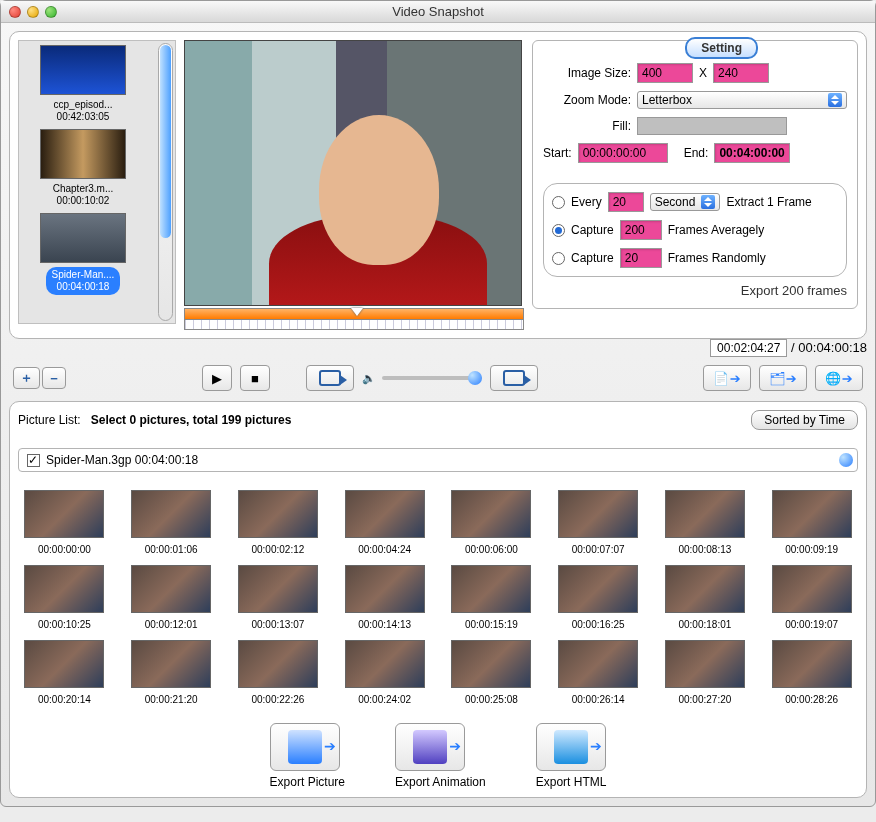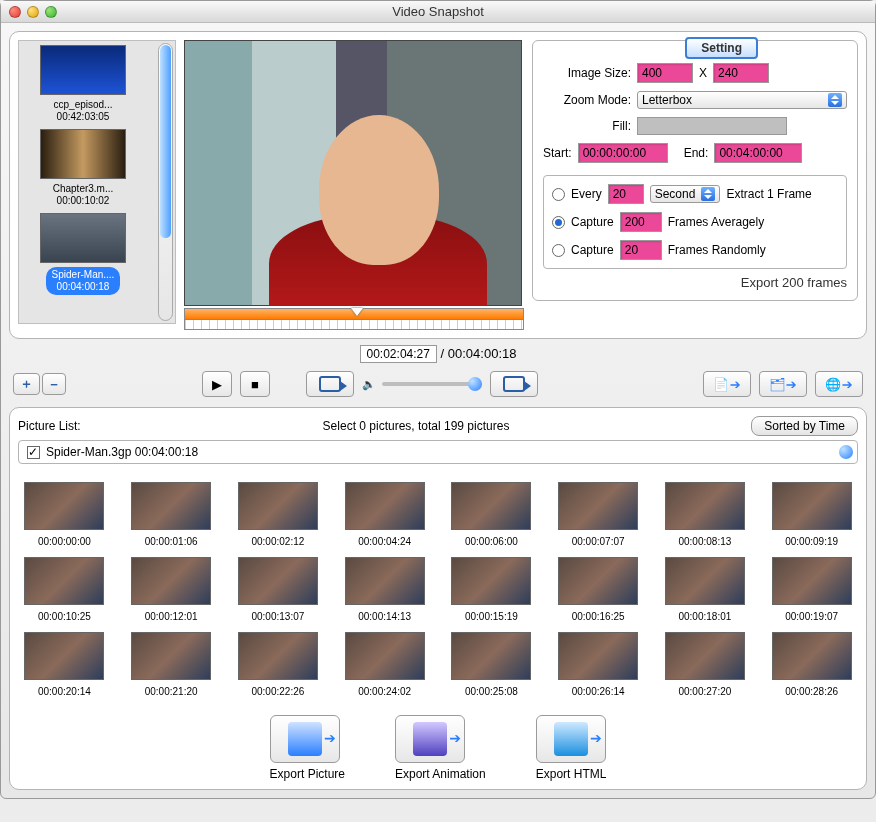--- a/index.html
+++ b/index.html
@@ -23,48 +23,48 @@
 .thumb-label { font-size: 10px; margin-top: 2px; word-break: break-all; line-height:1.2;}
 .thumb-item.selected .thumb-label { background: #2a7fff; color: #fff; border-radius: 10px; padding: 2px 6px; display:inline-block;}
 .preview-col { flex: 0 0 340px; }
 .preview { width: 338px; height: 266px; border: 1px solid #444; background: #222; position: relative; overflow:hidden;}
 .preview .face {position:absolute;left:40%;top:28%;width:120px;height:150px;background:#e6b791;border-radius:50% 50% 45% 45%;}
 .preview .body{position:absolute;left:25%;bottom:-30px;width:65%;height:45%;background:linear-gradient(#8a0f10,#c11b1c);border-radius:40% 40% 0 0;}
 .preview .bg{position:absolute;inset:0;background:linear-gradient(90deg,#8aa 0 20%,#bcc 20% 45%,#556 45% 60%,#6a7575 60% 100%);}
 .timeline { height: 12px; margin-top: 2px; background: linear-gradient(#ffb366,#ff7b00); border: 1px solid #888; position: relative; }
 .timeline-mark{position:absolute;left:49%;top:-1px;width:0;height:0;border-left:6px solid transparent;border-right:6px solid transparent;border-top:8px solid #fff;filter:drop-shadow(0 0 1px #555);}
 .tick-strip{height:10px;border:1px solid #888;border-top:none;background:repeating-linear-gradient(90deg,#ccd 0 1px,#fff 1px 8px);}
-.time-readout{text-align:center;margin-top:6px;font-size:13px;}
+.time-readout{text-align:right;font-size:13px;}
 .time-readout .box{display:inline-block;border:1px solid #999;padding:1px 6px;background:#fff;font-size:12px;}
 .settings { flex: 1; position:relative; }
-.settings-tab{position:absolute;top:-3px;right:100px;background:linear-gradient(#fff,#c6dfff);border:2px solid #3a7fd5;border-radius:4px;padding:2px 14px;font-weight:bold;color:#333;font-size:12px;}
+.settings-tab{position:absolute;top:-3px;right:100px;background:linear-gradient(#fff,#c6dfff);border:2px solid #3a7fd5;border-radius:10px;padding:2px 14px;font-weight:bold;color:#333;font-size:12px;}
 .settings-inner{border:1px solid #b4b4b4;border-radius:6px;padding:22px 10px 10px;background:#fff;}
 .frow{display:flex;align-items:center;gap:6px;margin-bottom:8px;font-size:12px;}
 .frow .lab{width:88px;text-align:right;}
 .inp{border:1px solid #999;padding:2px 4px;font-size:12px;background:#ec4899;box-shadow:inset 1px 1px 2px rgba(0,0,0,0.15);}
 .sel{border:1px solid #999;background:linear-gradient(#fff,#e6e6e6);padding:1px 4px;font-size:12px;border-radius:3px;display:flex;align-items:center;gap:6px;justify-content:center;}
 .sel .arr{width:14px;height:14px;background:linear-gradient(#6eb2ff,#2a6fe0);border-radius:2px;position:relative;}
 .sel .arr::before{content:"";position:absolute;left:3px;top:2px;border-left:4px solid transparent;border-right:4px solid transparent;border-bottom:4px solid #fff;}
 .sel .arr::after{content:"";position:absolute;left:3px;bottom:2px;border-left:4px solid transparent;border-right:4px solid transparent;border-top:4px solid #fff;}
 .swatch{width:150px;height:18px;border:1px solid #999;background:#bfbfbf;}
-.subbox{border:1px solid #b4b4b4;border-radius:4px;padding:8px;margin-top:12px;}
+.subbox{border:1px solid #b4b4b4;border-radius:14px;padding:8px;margin-top:20px;}
 .radio{width:13px;height:13px;border-radius:50%;border:1px solid #666;display:inline-block;vertical-align:middle;background:#fff;position:relative;}
 .radio.on::after{content:"";position:absolute;left:2px;top:2px;width:7px;height:7px;border-radius:50%;background:#2269d4;}
 .checkbox{width:13px;height:13px;border:1px solid #666;display:inline-block;background:#fff;vertical-align:middle;position:relative;}
 .checkbox.on::after{content:"✓";position:absolute;left:0;top:-2px;font-size:12px;color:#000;}
 .export-line{text-align:right;font-size:13px;color:#333;margin-top:6px;}
 .toolbar{display:flex;align-items:center;gap:8px;margin-top:8px;padding:0 4px;}
 .btn{border:1px solid #9a9a9a;background:linear-gradient(#fff,#e7e7e7);border-radius:4px;min-width:30px;height:26px;display:flex;align-items:center;justify-content:center;cursor:pointer;padding:0 6px;font-size:13px;}
 .btn.small{min-width:24px;height:22px;}
 .vol{display:flex;align-items:center;gap:6px;}
 .vol-track{width:100px;height:4px;background:#bdbdbd;border-radius:2px;position:relative;}
 .vol-thumb{position:absolute;right:0;top:-5px;width:14px;height:14px;border-radius:50%;background:radial-gradient(circle at 30% 30%,#bfe3ff,#2a7fff);}
 .spacer{flex:1;}
 .list-panel{margin-top:10px;}
-.list-header{display:flex;align-items:center;gap:10px;font-size:12px;margin-bottom:4px;}
+.list-header{display:flex;align-items:center;gap:10px;font-size:12px;margin-bottom:18px;}
 .pill{border:1px solid #9a9a9a;background:linear-gradient(#fff,#e4e4e4);border-radius:8px;padding:2px 12px;font-size:12px;cursor:pointer;}
 .file-row{border:1px solid #b4b4b4;border-radius:4px;padding:4px 8px;background:#fff;display:flex;align-items:center;gap:6px;font-size:12px;position:relative;}
 .vsb{position:absolute;right:4px;top:4px;width:14px;height:14px;border-radius:50%;background:radial-gradient(circle at 30% 30%,#bfe3ff,#2a7fff);}
 .grid{display:grid;grid-template-columns:repeat(8,1fr);gap:10px 14px;margin-top:18px;}
 .cell{text-align:center;}
 .cell .img{width:80px;height:48px;border:1px solid #666;display:inline-block;background:linear-gradient(135deg,#5a4a42,#8a6a5a,#2e3e5a);}
 .cell .ts{font-size:10px;margin-top:4px;}
 .export-row{display:flex;justify-content:center;gap:50px;margin-top:18px;}
 .export-item{text-align:center;font-size:12px;}
 .export-btn{width:70px;height:48px;border:1px solid #9a9a9a;border-radius:6px;background:linear-gradient(#fff,#e7e7e7);display:flex;align-items:center;justify-content:center;margin-bottom:4px;cursor:pointer;}
@@ -130,21 +130,21 @@
             </div>
           </div>
           <div class="frow">
             <span class="lab">Fill:</span>
             <div class="swatch"></div>
           </div>
           <div class="frow">
             <span>Start:</span>
             <input class="inp" style="width: 90px;" value="00:00:00:00">
             <span style="margin-left:10px">End:</span>
-            <input class="inp" style="width: 88px;" value="00:04:00:00">
+            <input class="inp" style="width: 76px; font-weight: bold;" value="00:04:00:00">
           </div>
           <div class="subbox">
             <div class="frow">
               <span class="radio"></span>
               <span>Every</span>
               <input class="inp" style="width: 36px;" value="20">
               <div class="sel">
                 <span>Second</span>
                 <span class="arr"></span>
               </div>
@@ -210,21 +210,21 @@
           <span style="color:#2a7fff">🗂➔</span>
         </div>
       <div class="btn" style="width:48px">
           <span style="color:#2a7fff">🌐➔</span>
         </div>
     </div>
 
     <div class="panel list-panel">
       <div class="list-header">
         <span>Picture List:</span>
-        <span class="grow" style="text-align:center;font-weight:normal">Select 0 pictures, total 199 pictures</span>
+        <span class="grow" style="font-weight:bold">Select 0 pictures, total 199 pictures</span>
         <div class="pill">Sorted by Time</div>
       </div>
       <div class="file-row">
         <span class="checkbox on"></span>
         <span>Spider-Man.3gp 00:04:00:18</span>
         <div class="vsb"></div>
       </div>
       <div class="grid" id="thumbs-grid">
           <div class="cell"><div class="img"></div><div class="ts">00:00:00:00</div></div>
           <div class="cell"><div class="img"></div><div class="ts">00:00:01:06</div></div>

